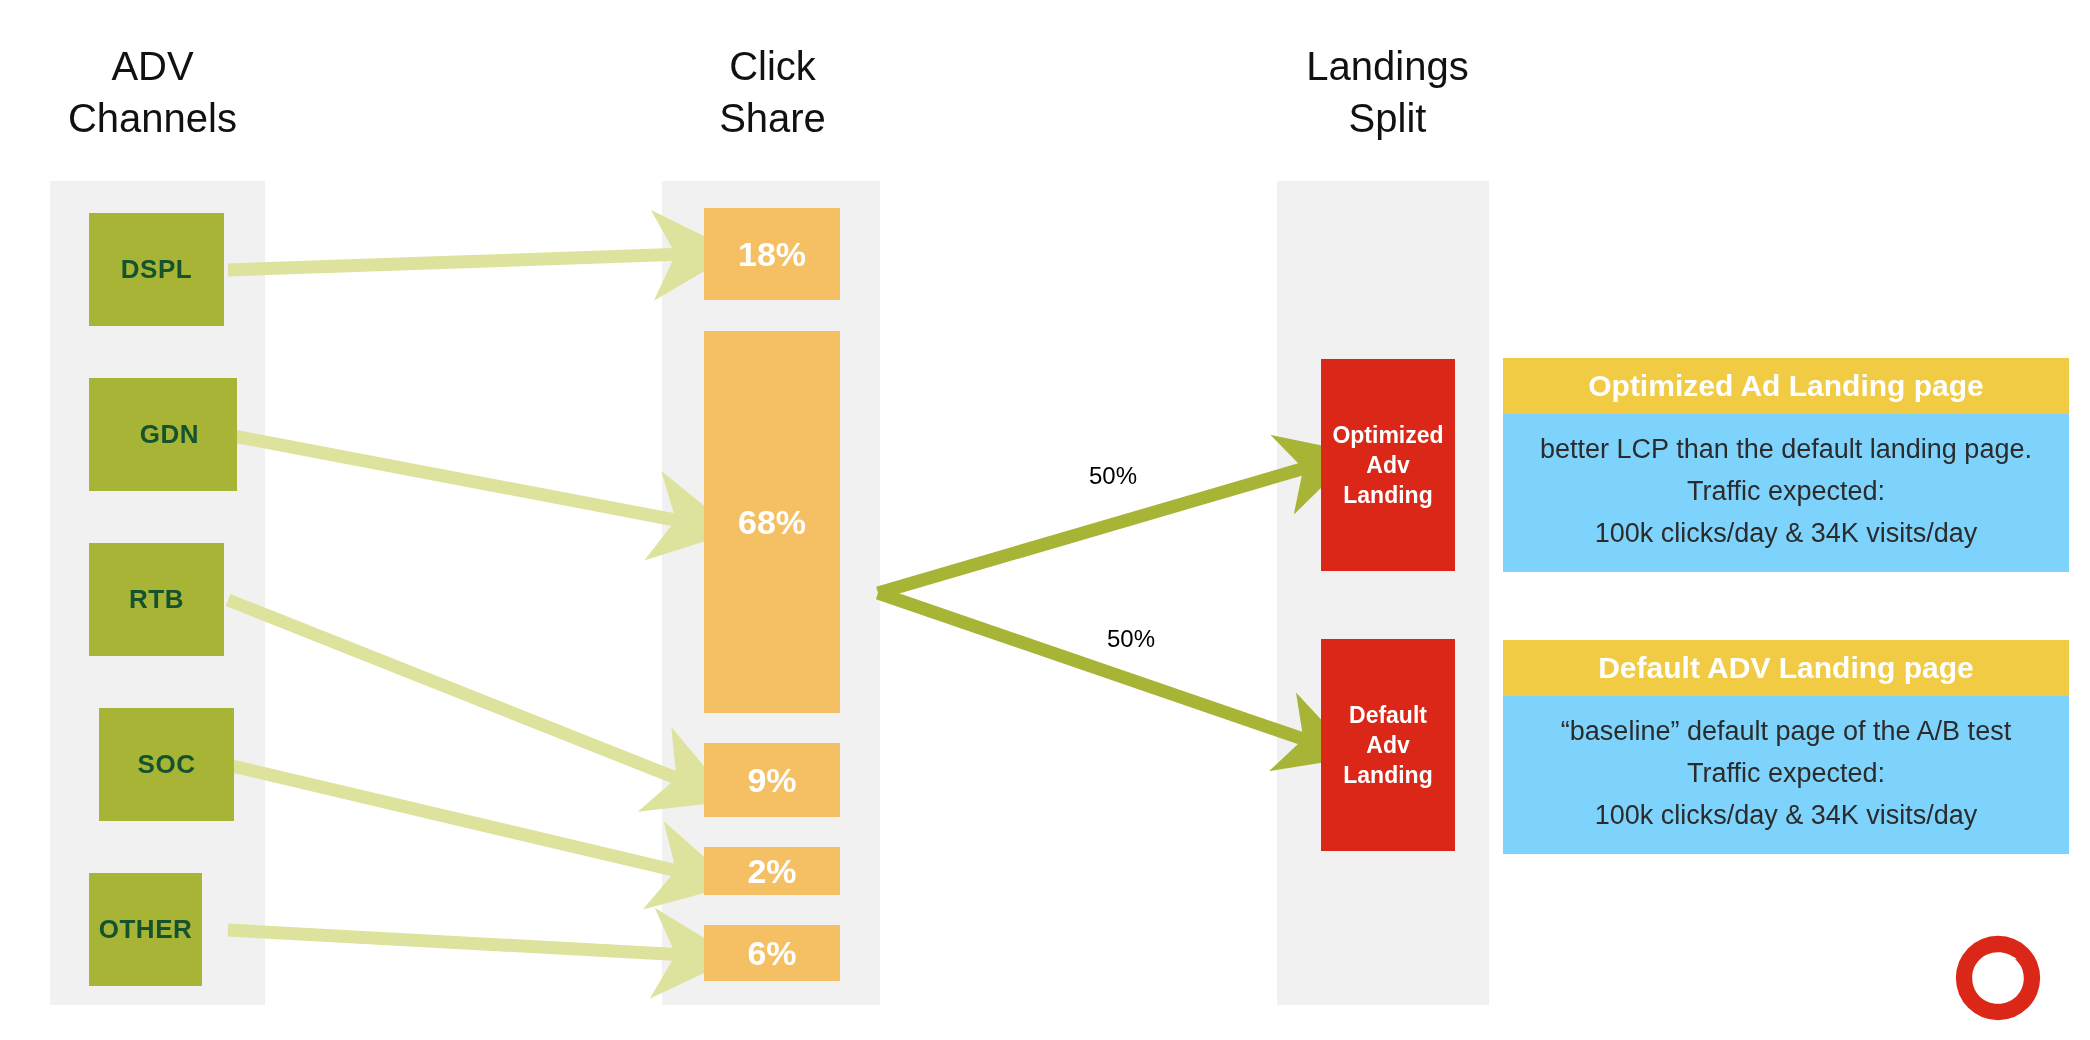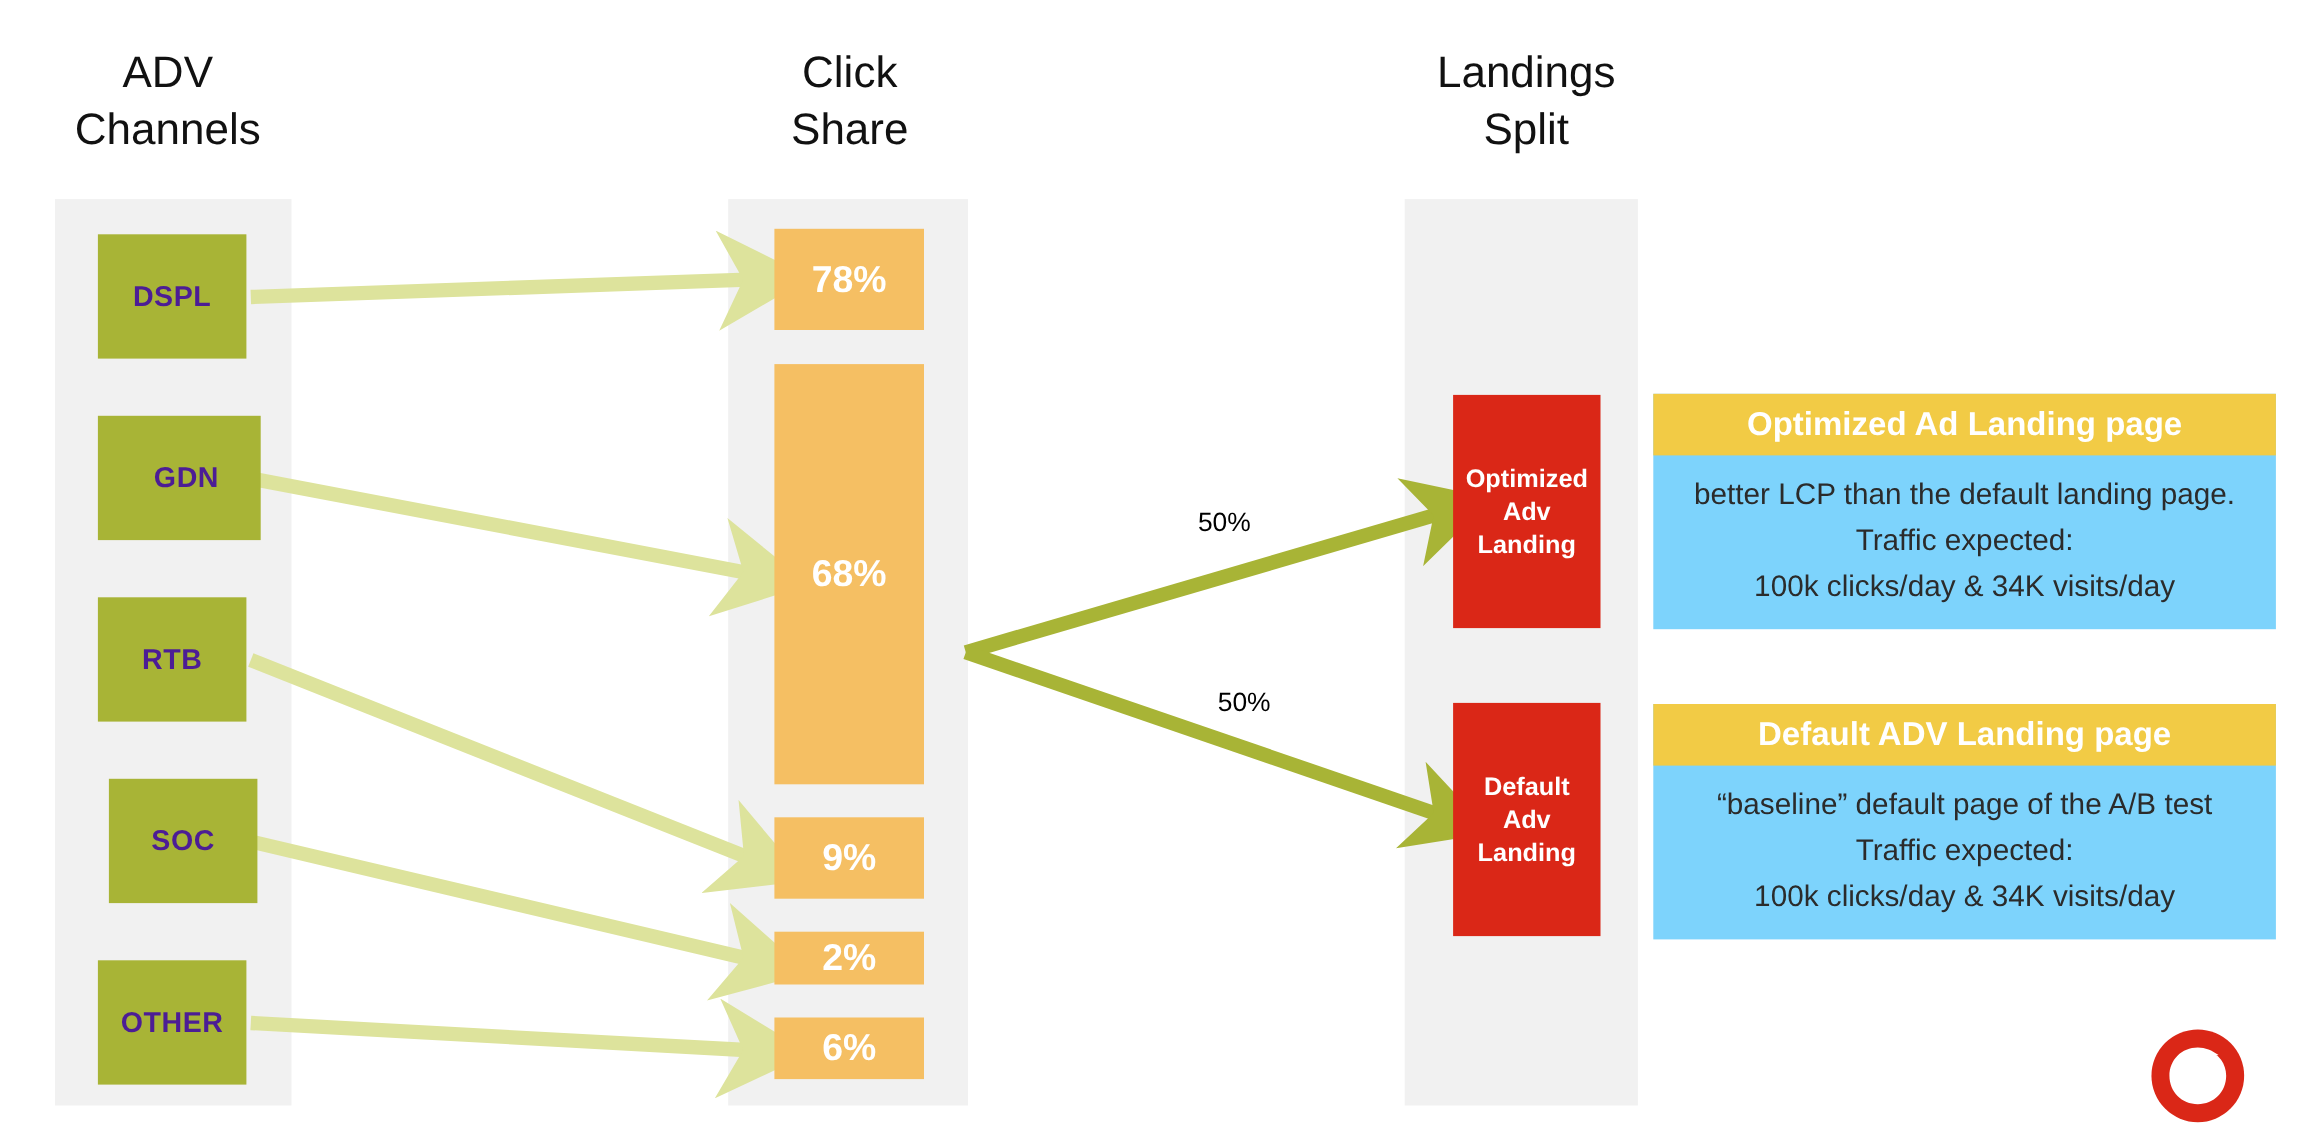--- a/index.html
+++ b/index.html
@@ -28,21 +28,21 @@
   
   .grey-col{
     position:absolute;
     background:#f1f1f1;
   }
 
   
   .chan-box{
     position:absolute;
     background:#a8b436;
-    color:#4c1d95;
+    color:#14532d;
     font-weight:bold;
     font-size:26px;
     display:flex;
     align-items:center;
     justify-content:center;
     letter-spacing:.5px;
   }
 
   
   .share-bar{
@@ -156,26 +156,26 @@
   </div>
   <div class="chan-box" style="left:89px;top:378px;width:135px;height:113px;padding-left:13px;">
     <span>GDN</span>
   </div>
   <div class="chan-box" style="left:89px;top:543px;width:135px;height:113px;">
     <span>RTB</span>
   </div>
   <div class="chan-box" style="left:99px;top:708px;width:135px;height:113px;">
     <span>SOC</span>
   </div>
-  <div class="chan-box" style="left:89px;top:873px;width:135px;height:113px;">
+  <div class="chan-box" style="left:89px;top:873px;width:113px;height:113px;">
     <span>OTHER</span>
   </div>
 
   <div class="share-bar" style="left:704px;top:208px;width:136px;height:92px;">
-    <span>78%</span>
+    <span>18%</span>
   </div>
   <div class="share-bar" style="left:704px;top:331px;width:136px;height:382px;">
     <span>68%</span>
   </div>
   <div class="share-bar" style="left:704px;top:743px;width:136px;height:74px;">
     <span>9%</span>
   </div>
   <div class="share-bar" style="left:704px;top:847px;width:136px;height:48px;">
     <span>2%</span>
   </div>

